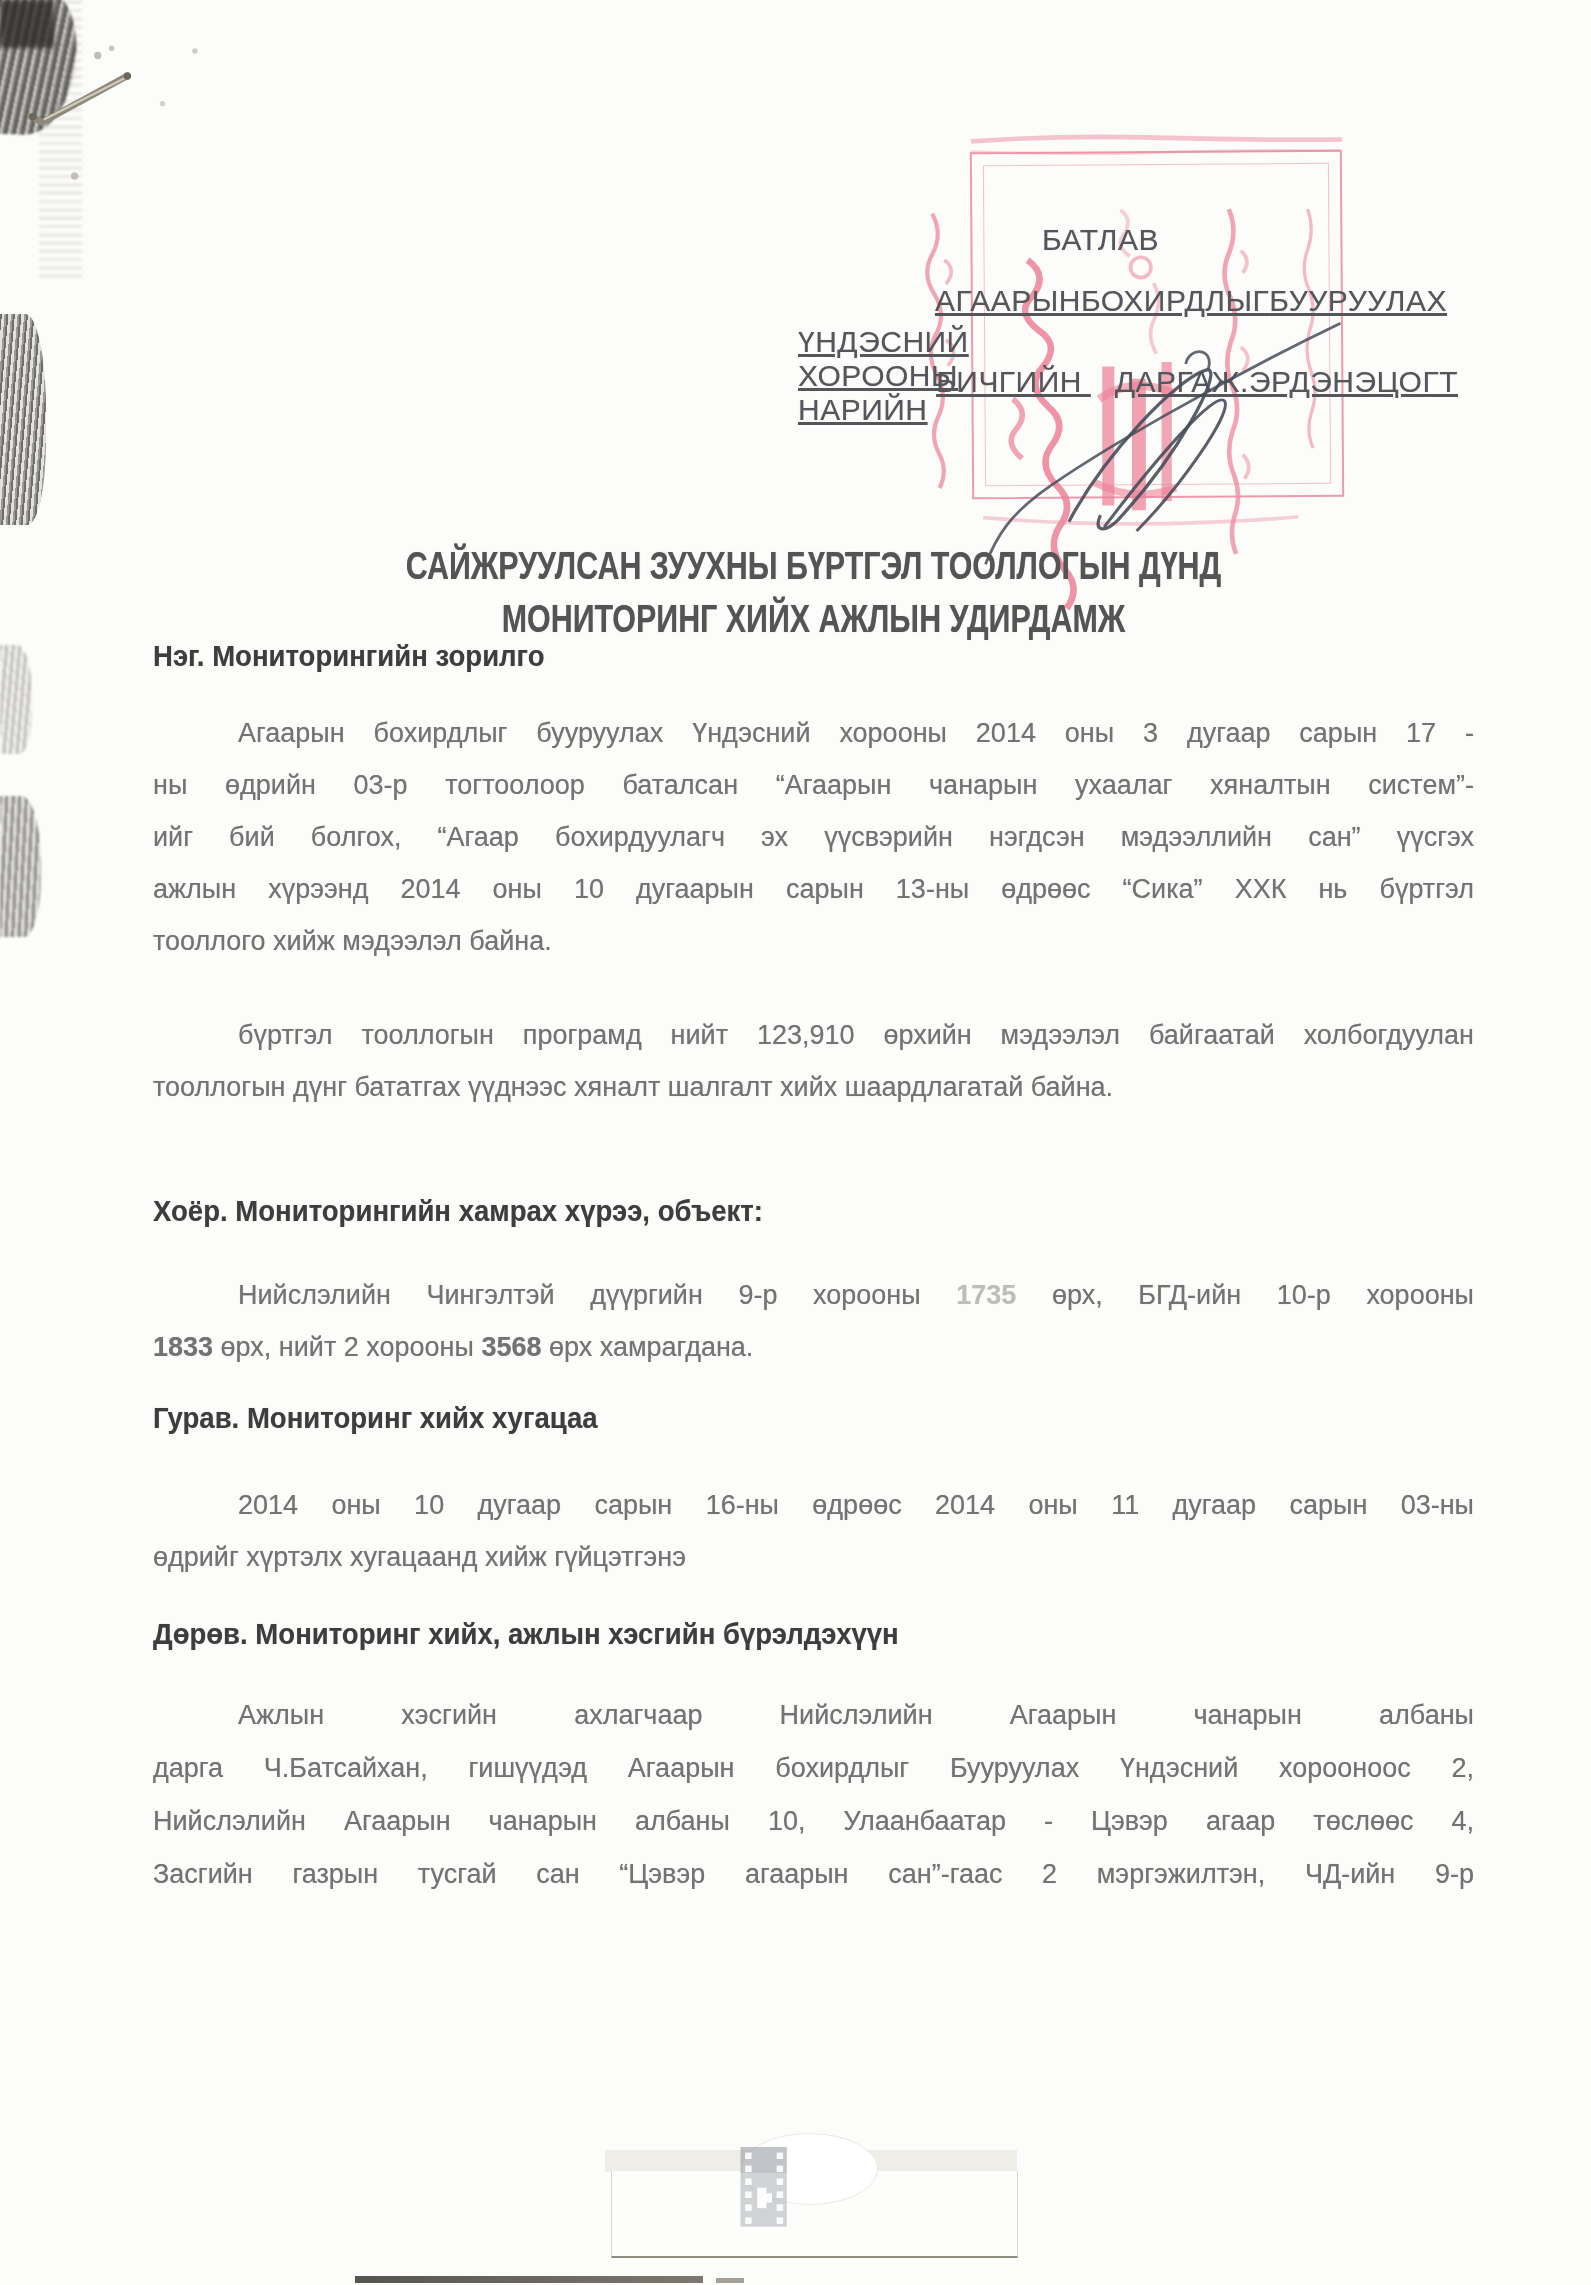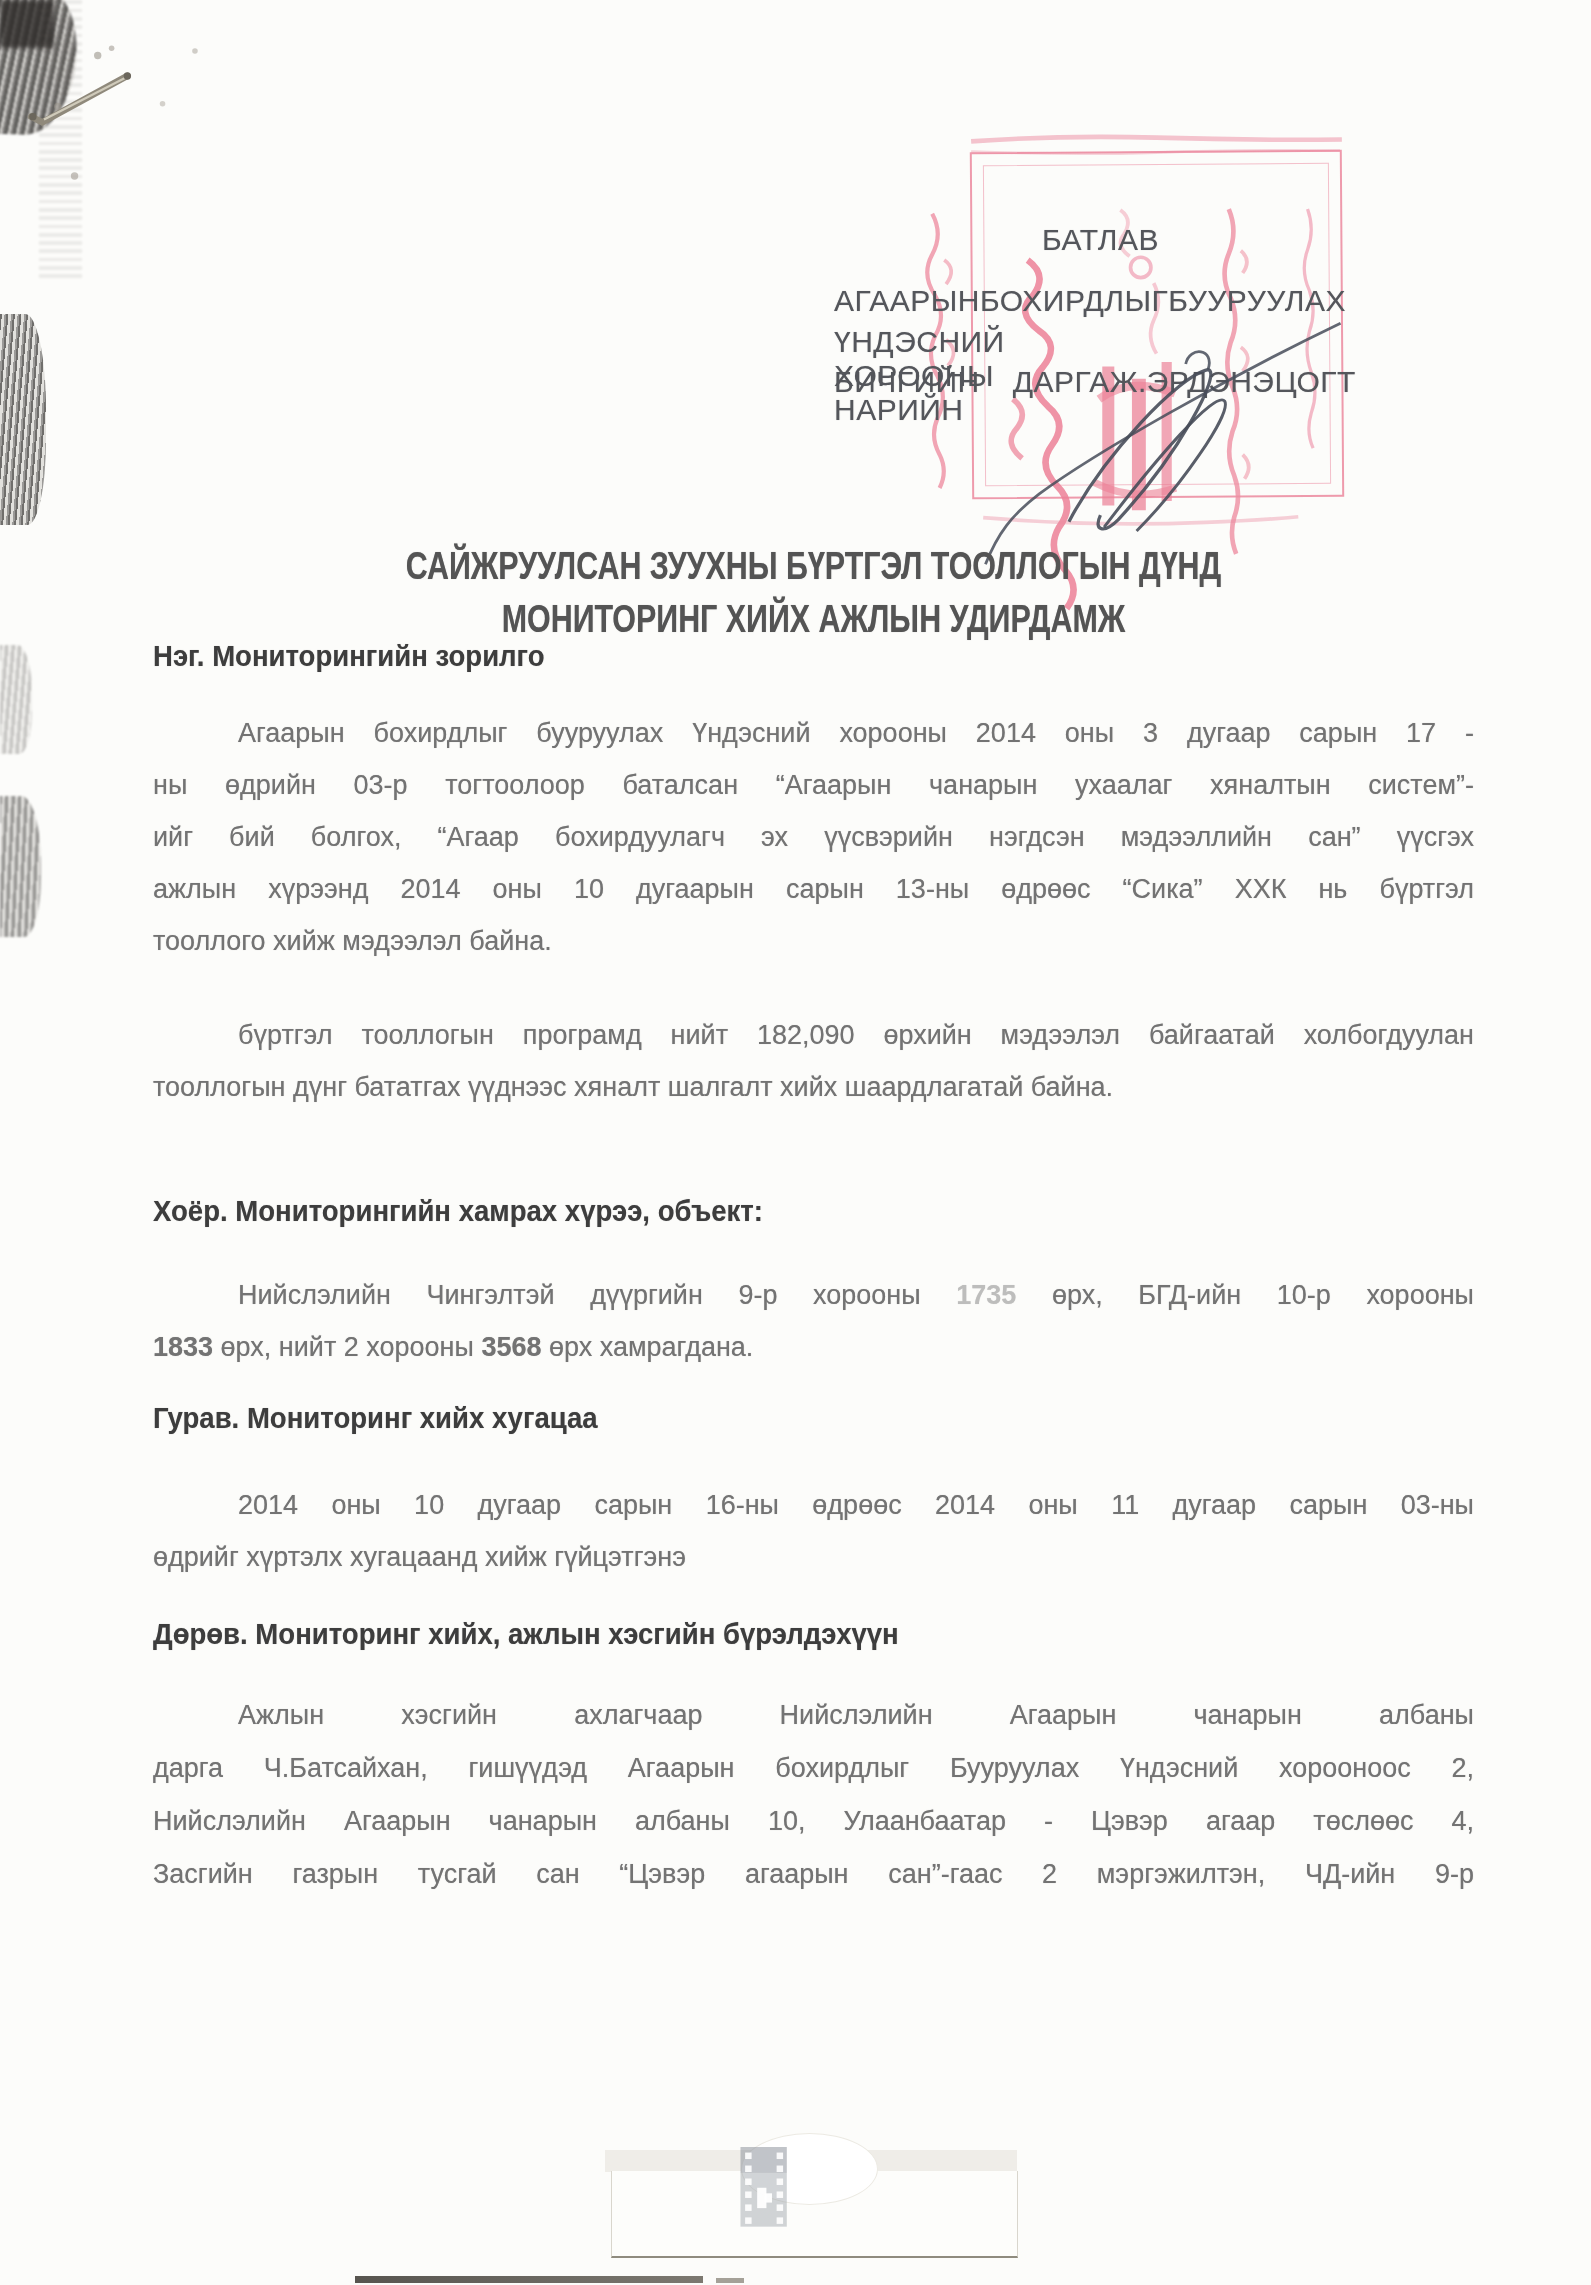--- a/index.html
+++ b/index.html
@@ -31,21 +31,21 @@
   
   .stamp-box{position:absolute;left:971px;top:151px;width:368px;height:343px;
     border:2.8px solid rgba(233,121,146,.75);transform:rotate(-.4deg);}
   .stamp-inner{position:absolute;left:11px;top:11px;right:11px;bottom:11px;
     border:1.9px solid rgba(236,132,155,.5);}
 
   
   .approve{position:absolute;color:#54565b;font-size:30px;letter-spacing:0.5px;
     text-shadow:0 0 0.9px rgba(84,86,91,.45);white-space:nowrap;}
   .batlav{left:1042px;top:223px;}
-  .app-line{display:flex;justify-content:flex-start;left:834px;width:649px;}
+  .app-line{display:flex;justify-content:flex-end;left:798px;width:649px;text-decoration:underline;}
   .app-l2{top:284px;}
   .app-l3{top:325px;flex-direction:column;}
   .app-l4{top:365px;width:660px;}
   .pair .w2{margin-left:24px;}
 
   
   .sig-svg{position:absolute;left:928px;top:297px;pointer-events:none;}
 
   
   .doc-title{position:absolute;left:153px;top:539px;width:1321px;text-align:center;
@@ -163,21 +163,21 @@
 
 <div class="h h1">Нэг. Мониторингийн зорилго</div>
 <div class="para p1">
   <div class="pline">Агаарын бохирдлыг бууруулах Үндэсний хорооны 2014 оны 3 дугаар сарын 17 -</div>
   <div class="pline">ны өдрийн 03-р тогтоолоор баталсан “Агаарын чанарын ухаалаг хяналтын систем”-</div>
   <div class="pline">ийг бий болгох, “Агаар бохирдуулагч эх үүсвэрийн нэгдсэн мэдээллийн сан” үүсгэх</div>
   <div class="pline">ажлын хүрээнд 2014 оны 10 дугаарын сарын 13-ны өдрөөс “Сика” ХХК нь бүртгэл</div>
   <div class="pline last">тооллого хийж мэдээлэл байна.</div>
 </div>
 <div class="para p2">
-  <div class="pline">бүртгэл тооллогын програмд нийт 182,090 өрхийн мэдээлэл байгаатай  холбогдуулан</div>
+  <div class="pline">бүртгэл тооллогын програмд нийт 123,910 өрхийн мэдээлэл байгаатай  холбогдуулан</div>
   <div class="pline last">тооллогын дүнг бататгах үүднээс хяналт шалгалт хийх шаардлагатай байна.</div>
 </div>
 
 <div class="h h2">Хоёр. Мониторингийн хамрах хүрээ, объект:</div>
 <div class="para p3">
   <div class="pline">
     <span>Нийслэлийн Чингэлтэй дүүргийн 9-р хорооны</span>
     <span class="b faint">1735</span>
     <span>өрх, БГД-ийн 10-р хорооны</span>
   </div>

